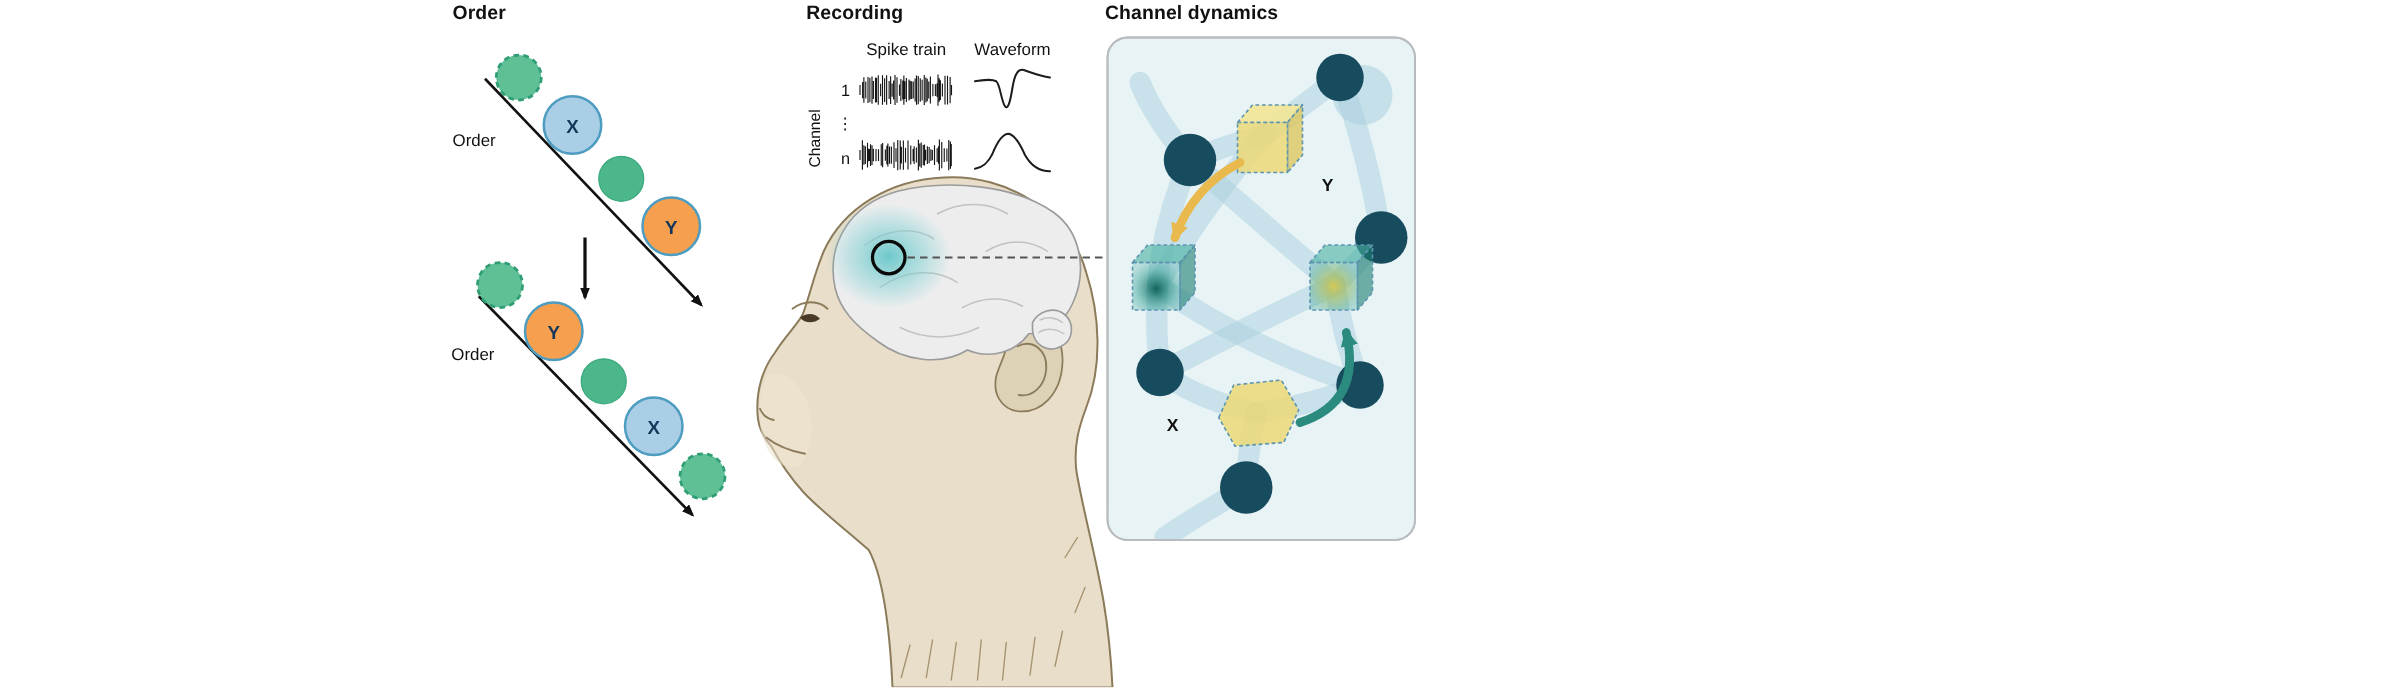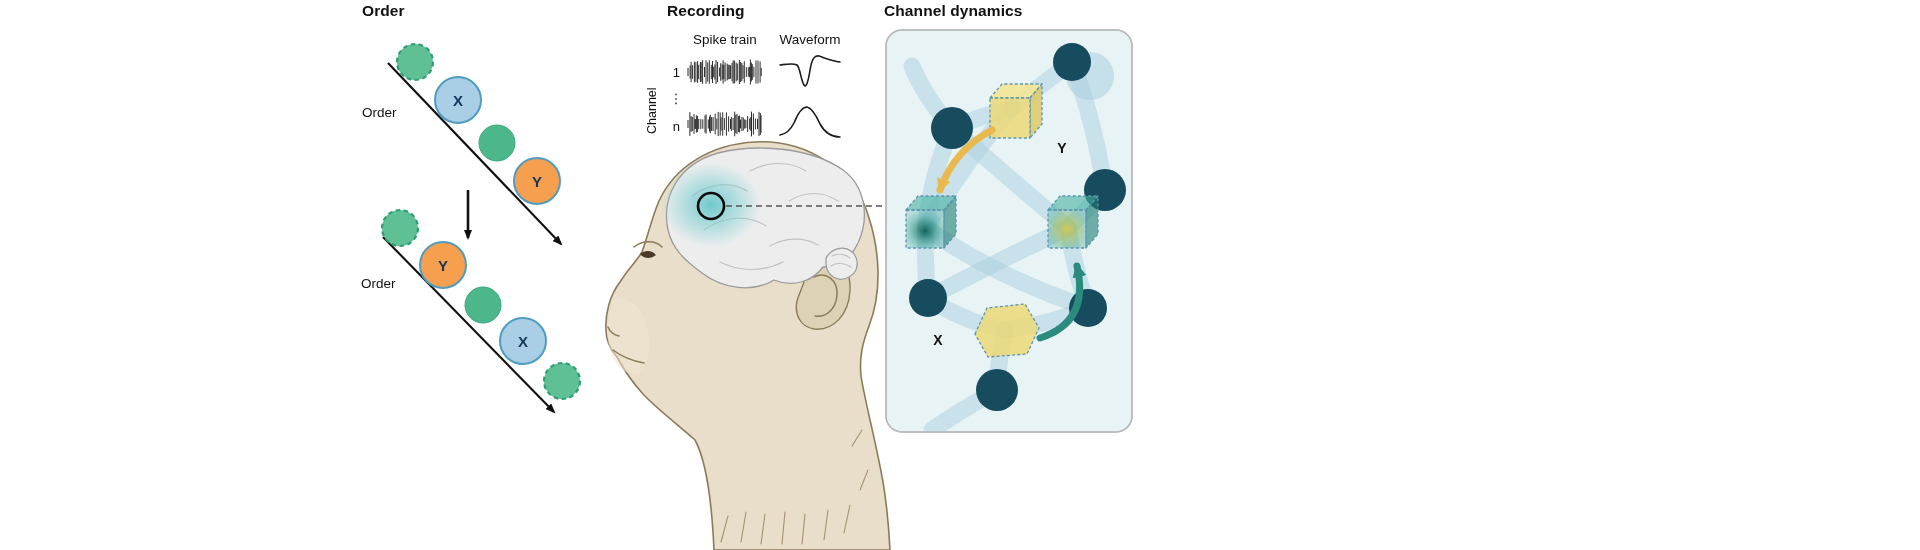--- a/index.html
+++ b/index.html
@@ -2,21 +2,21 @@
 <html><head>
 <meta charset="utf-8">
 <style>
   * { box-sizing: border-box; }
   html, body { margin: 0; padding: 0; background: #ffffff; }
   body { font-family: "Liberation Sans", sans-serif; }
   .figure { position: relative; width: 1920px; height: 550px; background: #ffffff; overflow: hidden; }
 
   .panel-title { position: absolute; top: 2px; font-size: 15.5px; font-weight: bold; color: #111; letter-spacing: .1px; }
   #task-title      { left: 362px; }
-  #recording-title { left: 645px; margin-left: 22px; }
+  #recording-title { left: 645px; }
   #neural-title    { left: 884px; }
 
   .abs { position: absolute; top: 0; }
   #task-svg      { left: 355px; }
   #recording-svg { left: 600px; }
   #neural-svg    { left: 876px; }
 
   svg text { font-family: "Liberation Sans", sans-serif; }
 
   

